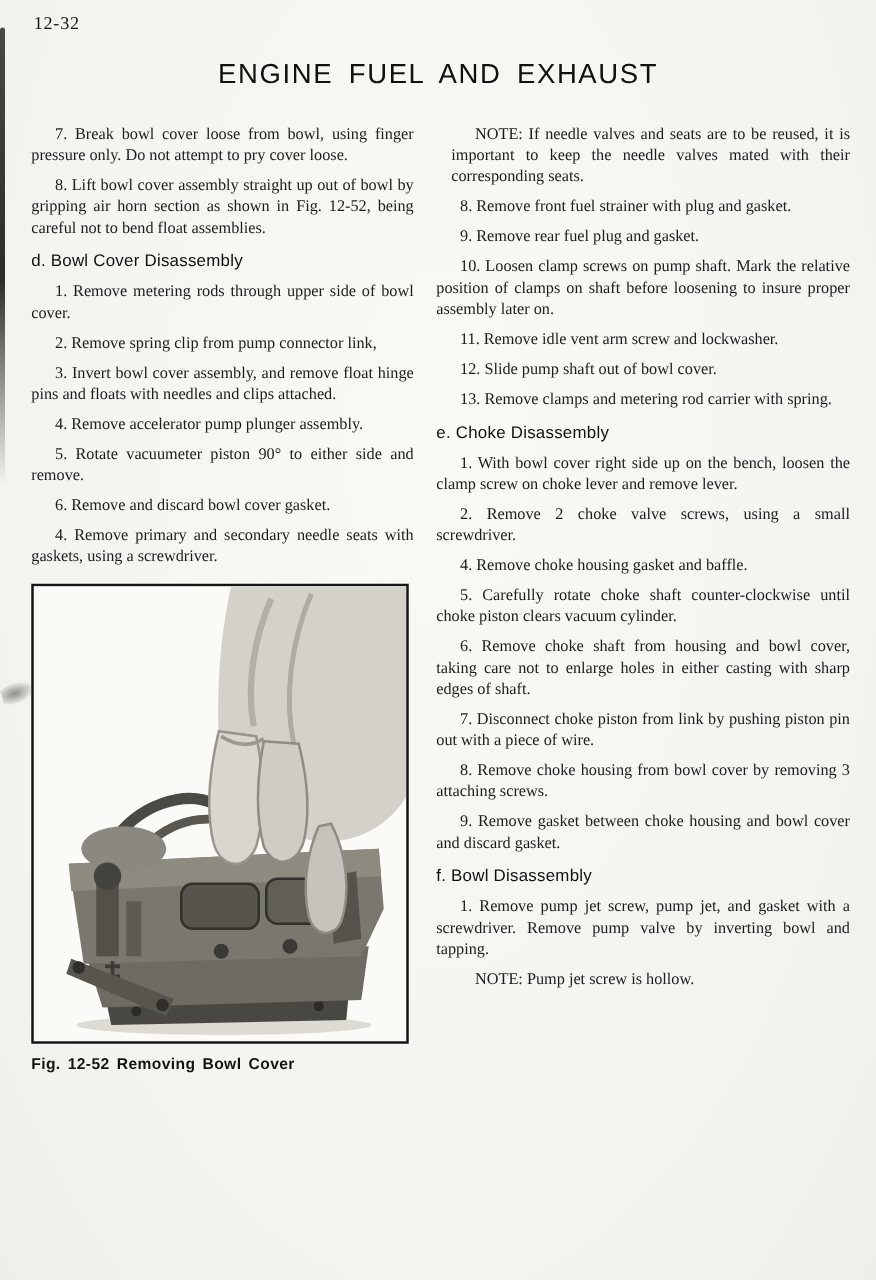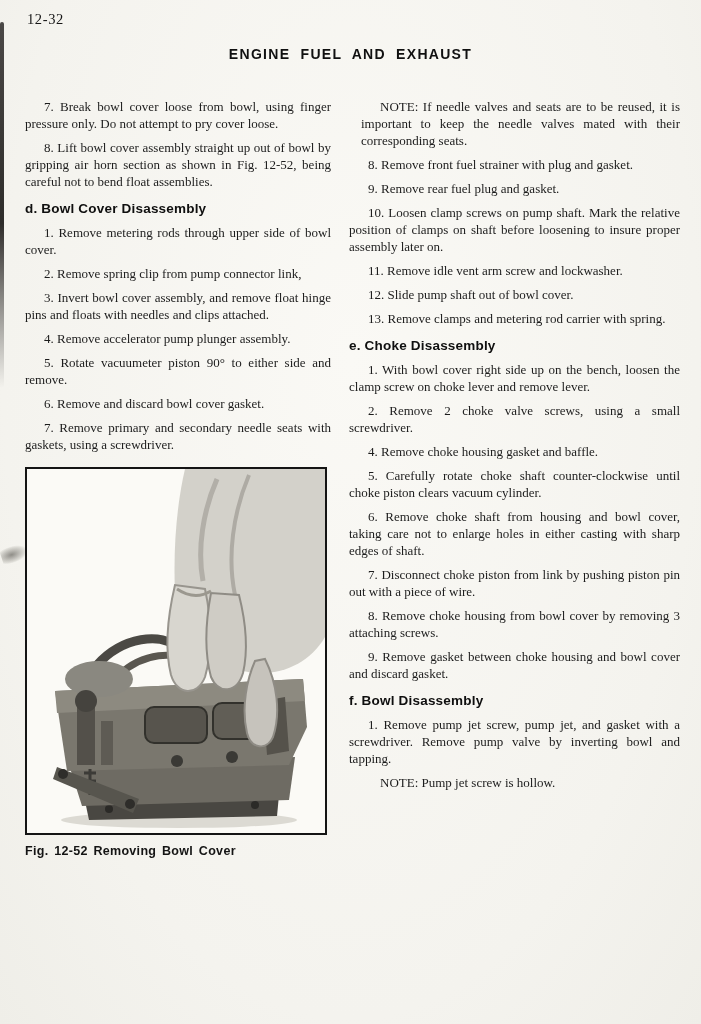--- a/index.html
+++ b/index.html
@@ -5,31 +5,31 @@
   html,body{margin:0;padding:0;background:#9a9a9a;}
   .page{
     position:relative;width:701px;height:1024px;margin:0 auto;
     background:radial-gradient(ellipse at 50% 35%, #faf9f5 0%, #f4f3ee 70%, #efeee8 100%);
     overflow:hidden;color:#1b1b1b;
     font-family:"Liberation Serif", serif;
   }
   .page-number{position:absolute;top:11px;left:27px;font-size:14.5px;letter-spacing:.6px;color:#161616;}
   .title{
     position:absolute;top:46px;left:0;width:100%;margin:0;text-align:center;
-    font-family:"Liberation Sans", sans-serif;font-weight:bold;font-size:14px;
+    font-family:"Liberation Sans", sans-serif;font-weight:normal;font-size:22px;
     letter-spacing:1.3px;word-spacing:5px;color:#101010;
   }
   .columns{position:absolute;top:98px;left:25px;display:flex;gap:18px;}
   .col{display:block;}
   .col-left{width:306px;}
   .col-right{width:331px;}
   .col p{margin:0 0 7px;font-size:13px;line-height:17px;text-align:justify;text-indent:19px;color:#1c1c1c;}
   .note{padding-left:12px;text-indent:20px;}
   .subhead{
-    font-family:"Liberation Sans", sans-serif;font-size:13.5px;font-weight:bold;
+    font-family:"Liberation Sans", sans-serif;font-size:13.5px;font-weight:normal;
     margin:11px 0 8px;color:#0f0f0f;letter-spacing:.2px;
   }
   .figure{
     margin-top:14px;width:302px;height:368px;border:2px solid #141414;
     background:#fbfaf6;box-sizing:border-box;overflow:hidden;
   }
   .caption{
     margin-top:9px;width:302px;text-align:left;
     font-family:"Liberation Sans", sans-serif;font-weight:bold;font-size:12.5px;color:#141414;
     letter-spacing:.3px;word-spacing:2px;
@@ -60,21 +60,21 @@
     <div class="col col-left">
       <p class="step">7. Break bowl cover loose from bowl, using finger pressure only. Do not attempt to pry cover loose.</p>
       <p class="step">8. Lift bowl cover assembly straight up out of bowl by gripping air horn section as shown in Fig. 12-52, being careful not to bend float assemblies.</p>
       <h2 class="subhead">d. Bowl Cover Disassembly</h2>
       <p class="step">1. Remove metering rods through upper side of bowl cover.</p>
       <p class="step">2. Remove spring clip from pump connector link,</p>
       <p class="step">3. Invert bowl cover assembly, and remove float hinge pins and floats with needles and clips attached.</p>
       <p class="step">4. Remove accelerator pump plunger assembly.</p>
       <p class="step">5. Rotate vacuumeter piston 90° to either side and remove.</p>
       <p class="step">6. Remove and discard bowl cover gasket.</p>
-      <p class="step">7. Remove primary and secondary needle seats with gaskets, using a screwdriver.</p>
+      <p class="step">4. Remove primary and secondary needle seats with gaskets, using a screwdriver.</p>
 
       <div class="figure">
         <svg viewBox="0 0 298 364" width="298" height="364" xmlns="http://www.w3.org/2000/svg" role="img">
           <rect width="298" height="364" fill="#fbfaf6"></rect>
           <g>
             <ellipse cx="152" cy="351" rx="118" ry="8" fill="#dcdad3"></ellipse>
             <path d="M58,332 L252,326 L250,347 L62,351 Z" fill="#494742"></path>
             <circle cx="82" cy="340" r="4" fill="#2b2a27"></circle>
             <circle cx="228" cy="336" r="4" fill="#2b2a27"></circle>
             <path d="M42,296 L268,288 L262,331 L55,337 Z" fill="#6e6b63"></path>

